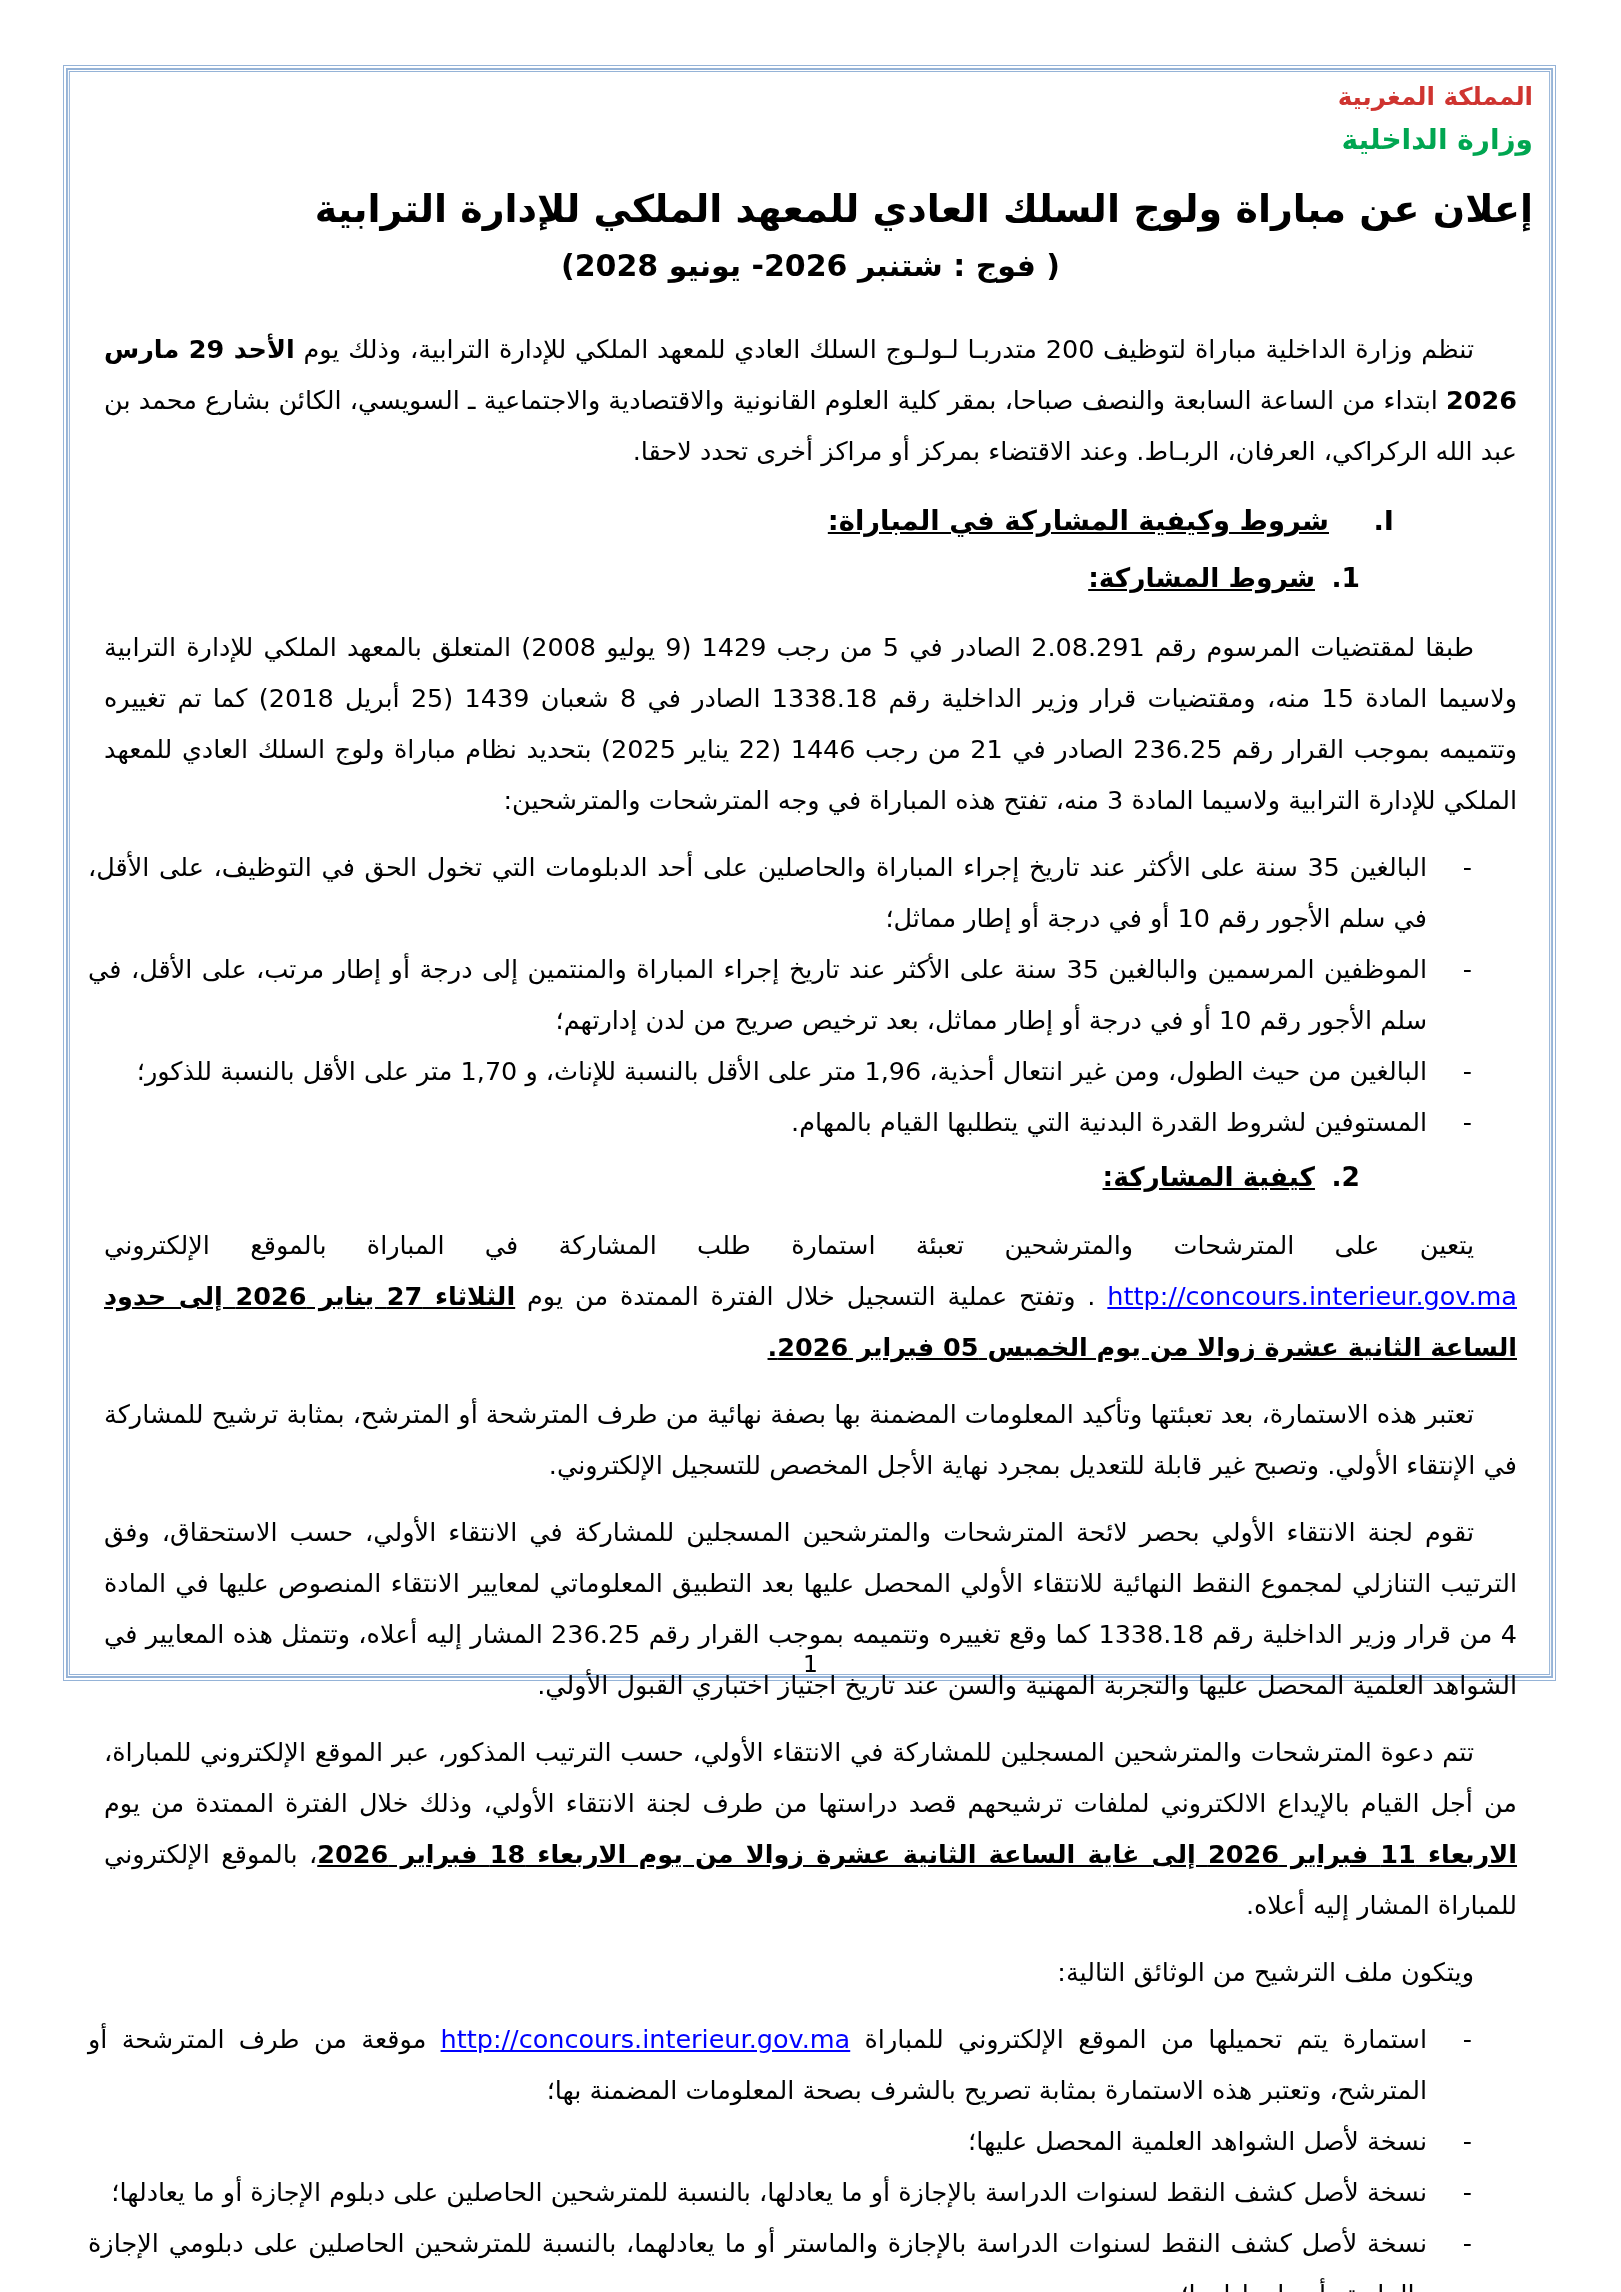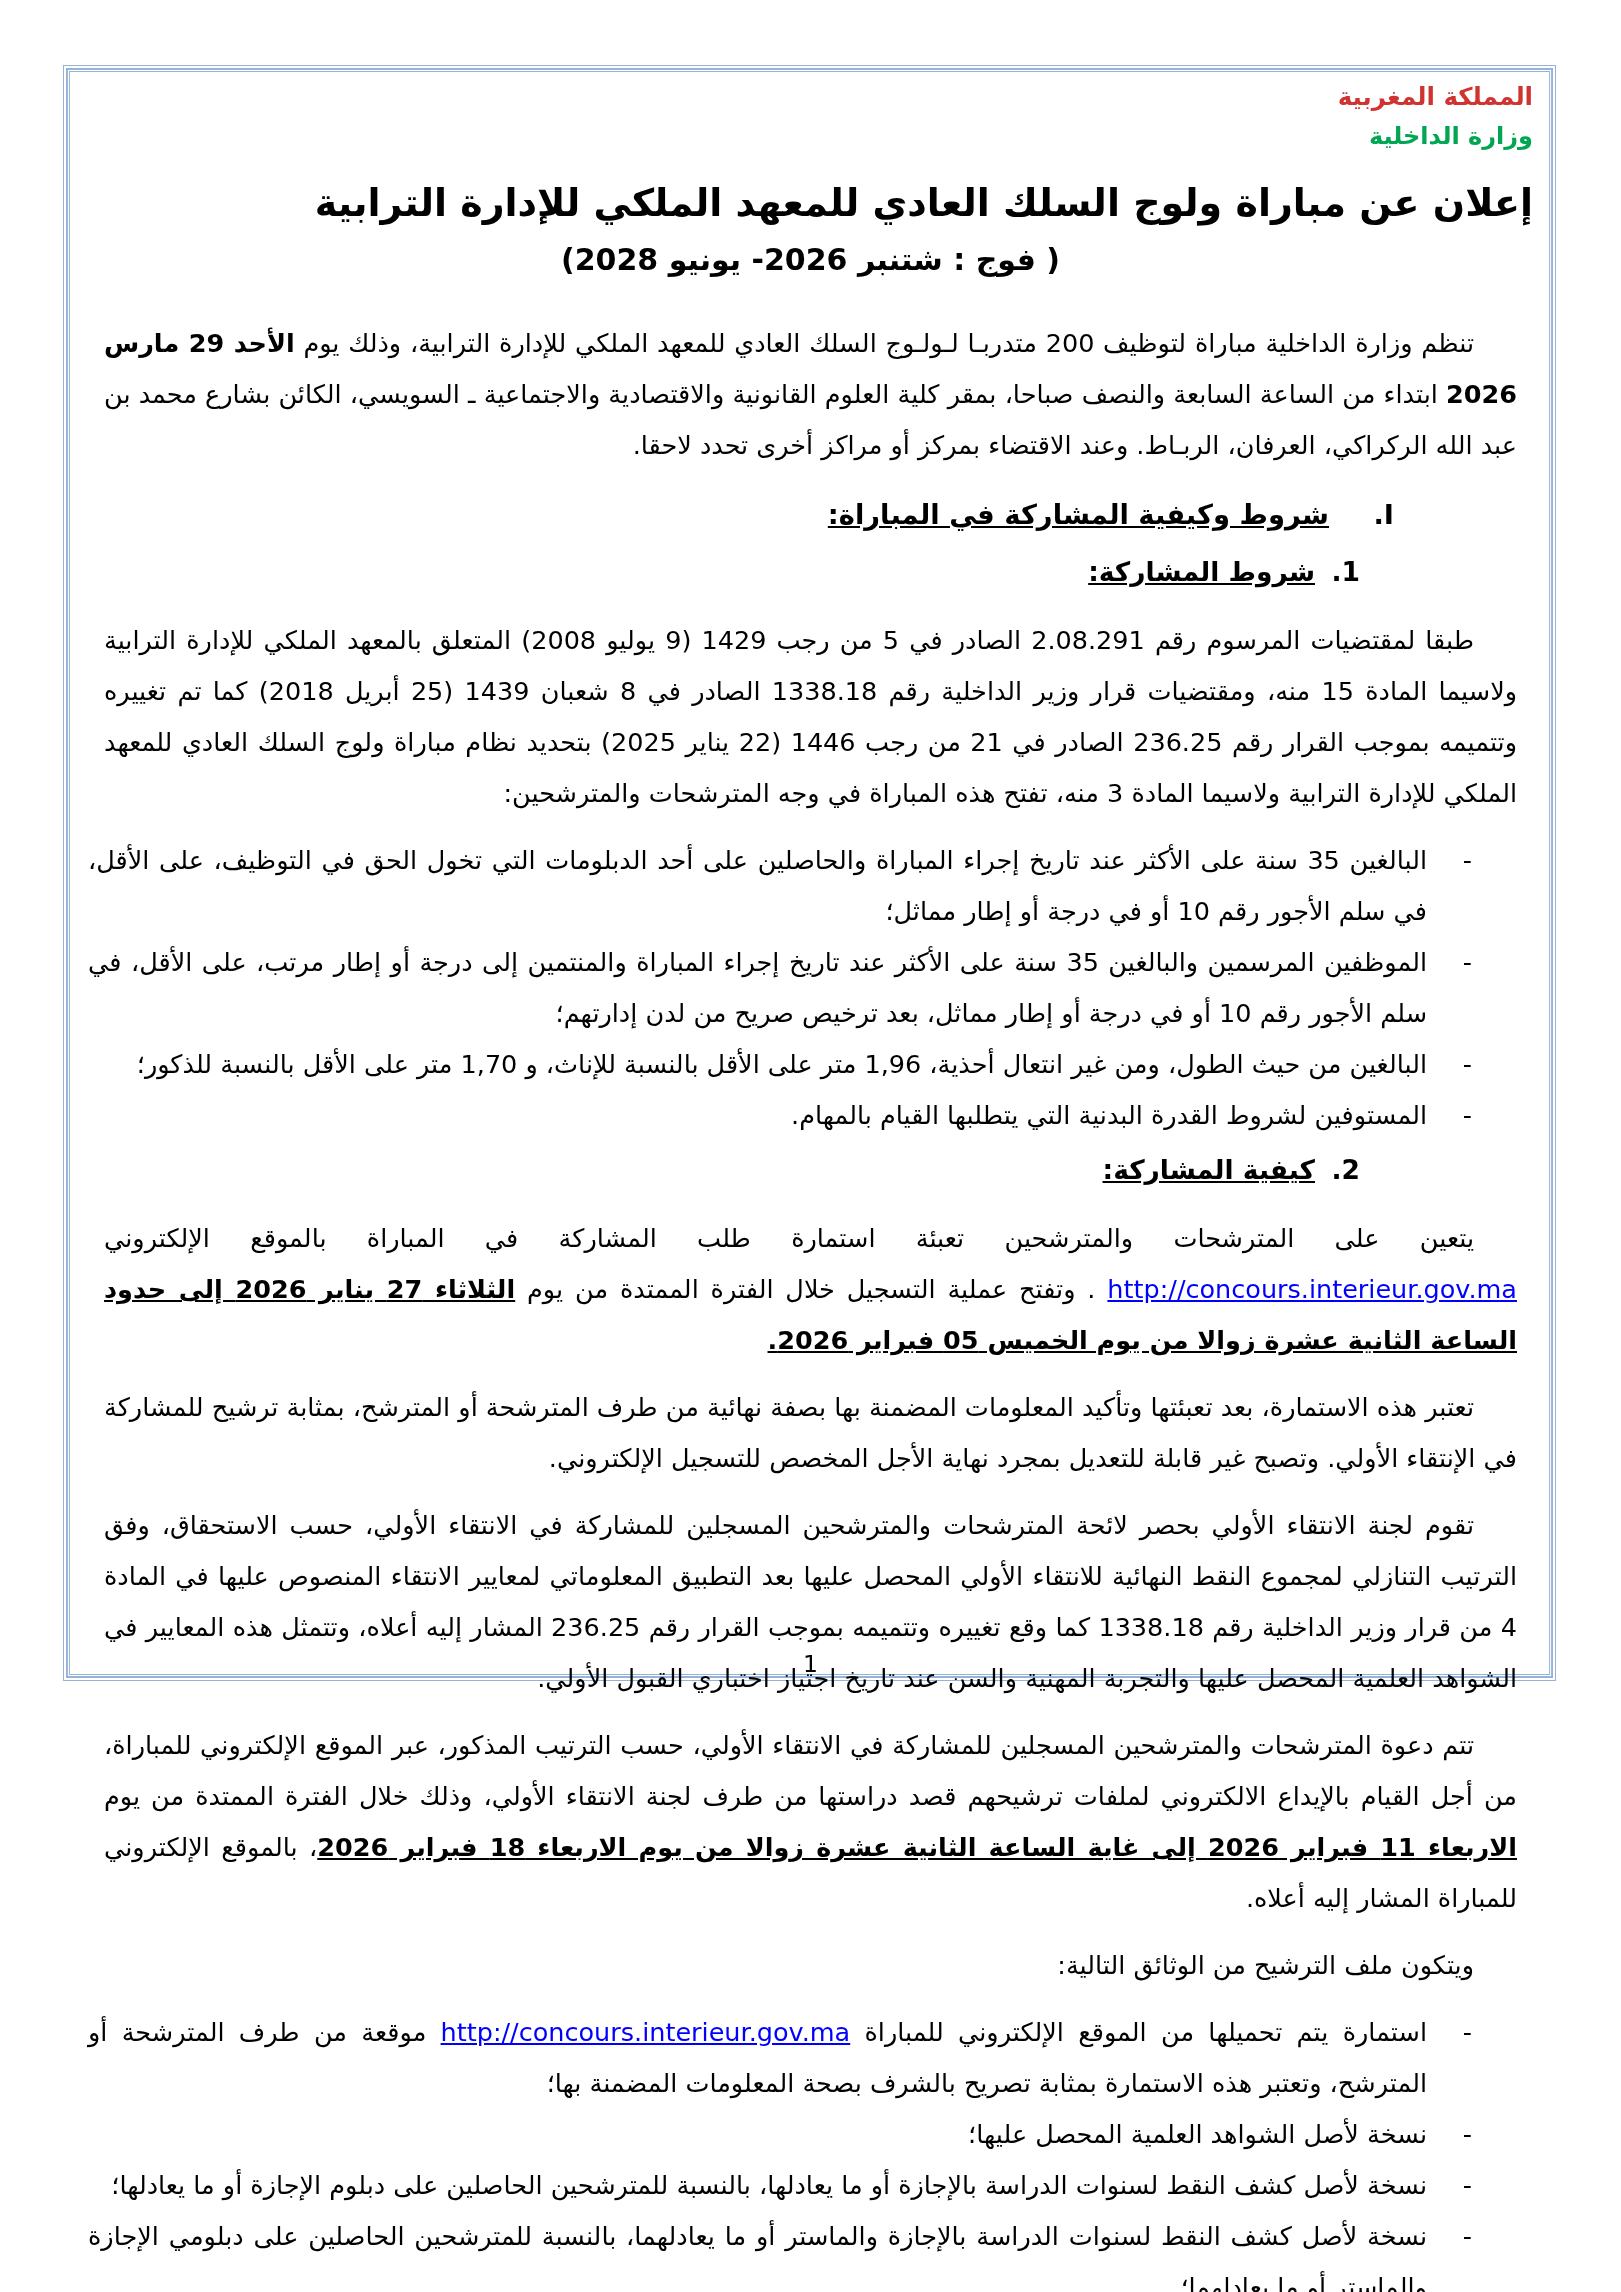--- a/index.html
+++ b/index.html
@@ -46,21 +46,21 @@
   }
   .kingdom {
     color: #cf3430;
     font-weight: bold;
     font-size: 24.5px;
     line-height: 1.65;
   }
   .ministry {
     color: #00a651;
     font-weight: bold;
-    font-size: 24px;
+    font-size: 28px;
     line-height: 1.65;
   }
   .doc-title {
     margin: 21.6px 0 0 0;
     text-align: right;
     font-size: 38px;
     font-weight: bold;
     line-height: 1.3;
   }
   .doc-subtitle {

